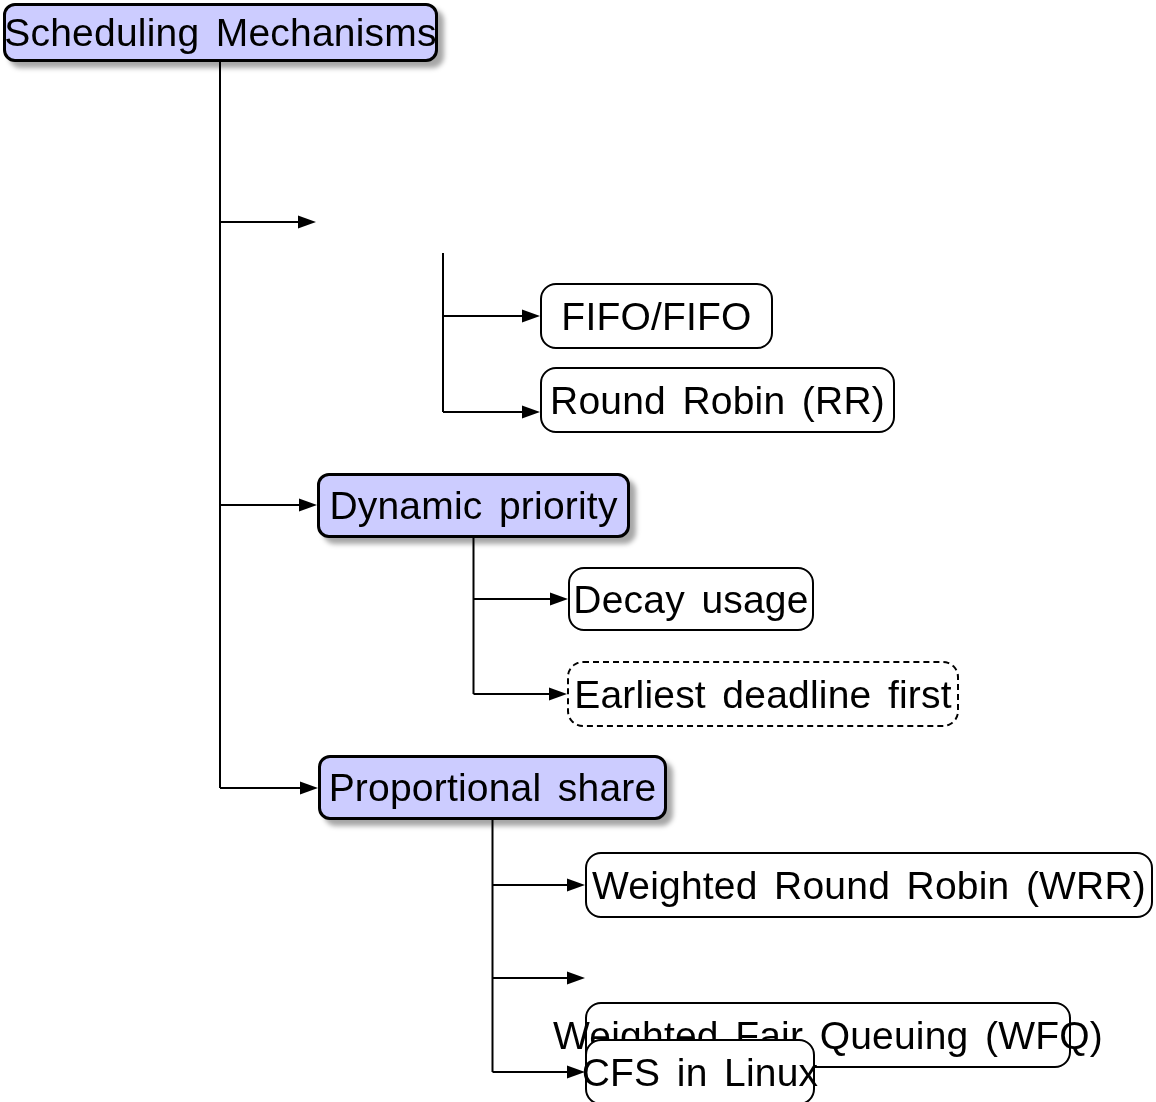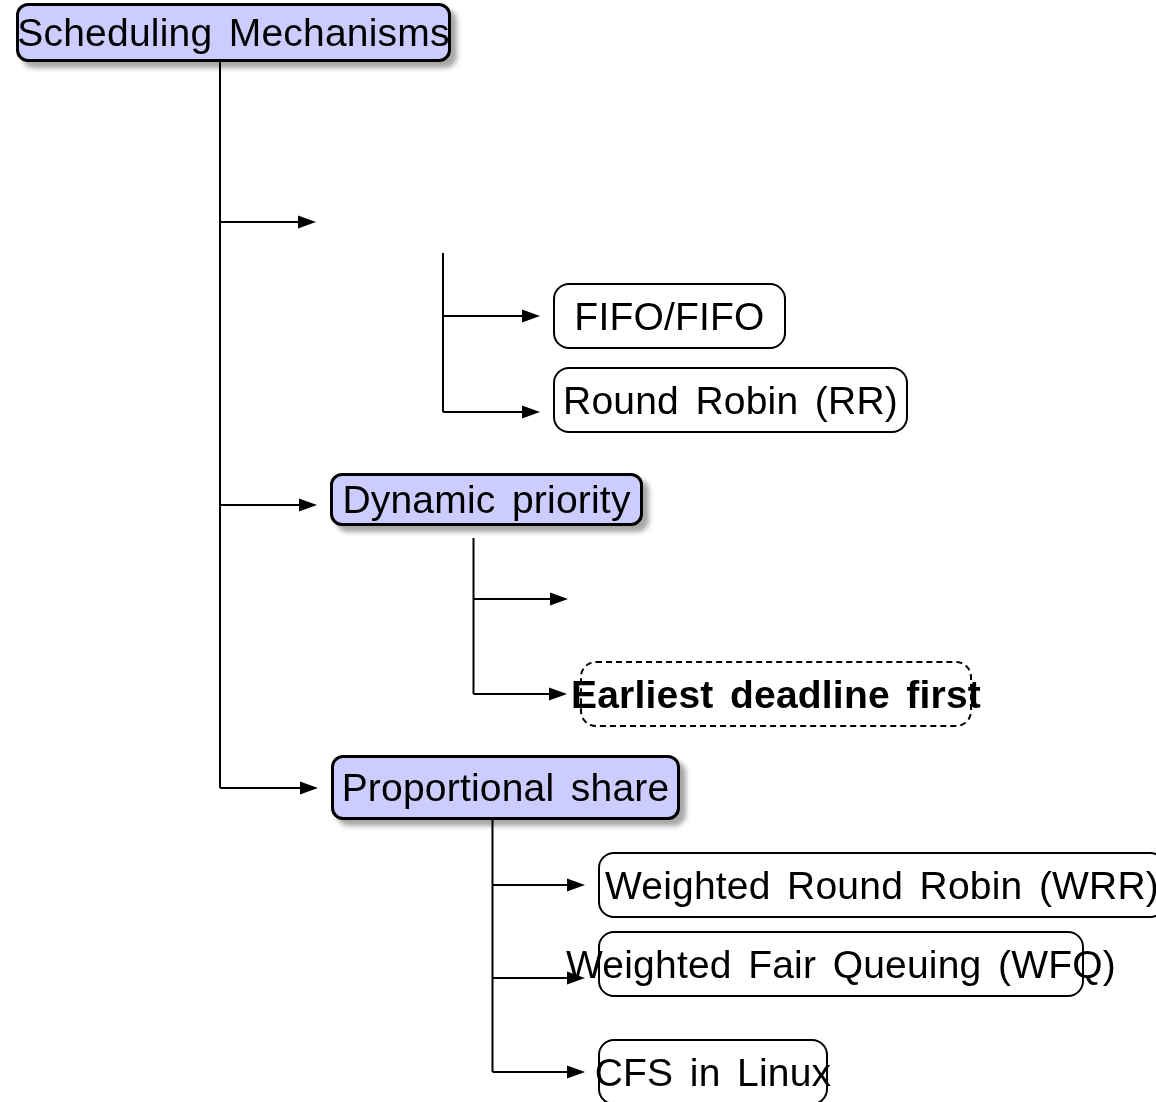--- a/index.html
+++ b/index.html
@@ -17,46 +17,45 @@
   .edges path{stroke:var(--line-color,#000000);stroke-width:2;fill:none;}
   .edges polygon{fill:var(--line-color,#000000);stroke:none;}
   .node{
     position:absolute;
     display:flex;align-items:center;justify-content:center;
     box-sizing:border-box;
     white-space:nowrap;
     line-height:1;
     word-spacing:0.14em;
     letter-spacing:0.2px;
-    margin-left:13px;
   }
   .cat{
     background:var(--category-fill,#ccccff);
     border:3px solid var(--line-color,#000000);
     border-radius:12px;
     box-shadow:6px 6px 5px rgba(0,0,0,0.35);
   }
   .leaf{
     background:var(--leaf-fill,#ffffff);
     border:2px solid var(--line-color,#000000);
     border-radius:16px;
   }
   .leaf.dashed{border-style:dashed;}
 
   
   #n-root {left:3px;   top:3px;    width:435px; height:59px;}
   #n-fix  {left:316px; top:190px;  width:254px; height:63px;}
-  #n-dyn  {left:317px; top:473px;  width:313px; height:53px;}
+  #n-dyn  {left:317px; top:473px;  width:313px; height:65px;}
   #n-prop {left:318px; top:755px;  width:349px; height:65px;}
   #n-fifo {left:540px; top:283px;  width:233px; height:66px;}
   #n-rr   {left:540px; top:367px;  width:355px; height:66px;}
   #n-decay{left:568px; top:567px;  width:246px; height:64px;}
-  #n-edf  {left:567px; top:661px;  width:392px; height:66px;font-weight:bold;}
+  #n-edf  {left:567px; top:661px;  width:392px; height:66px;}
   #n-wrr  {left:585px; top:852px;  width:568px; height:66px;}
-  #n-wfq  {left:585px; top:931px;  width:486px; height:66px;}
+  #n-wfq  {left:585px; top:1002px;  width:486px; height:66px;}
   #n-cfs  {left:585px; top:1039px; width:230px; height:66px;}
 </style>
 </head>
 <body>
 
 <div class="canvas">
 
   <svg class="edges" viewBox="0 0 1156 1102" xmlns="http://www.w3.org/2000/svg">
 
     <path d="M220 62 V788"></path>
@@ -90,20 +89,21 @@
     <path d="M492.5 1072 H570"></path>
     <polygon points="585,1072 567,1065.5 567,1078.5"></polygon>
   </svg>
 
   <div id="n-root" class="node cat">Scheduling Mechanisms</div>
 
   <div id="n-fifo" class="node leaf">FIFO/FIFO</div>
   <div id="n-rr" class="node leaf">Round Robin (RR)</div>
 
   <div id="n-dyn" class="node cat">Dynamic priority</div>
+  <div id="n-decay" class="node leaf">Decay usage</div>
   <div id="n-edf" class="node leaf dashed">Earliest deadline first</div>
 
   <div id="n-prop" class="node cat">Proportional share</div>
   <div id="n-wrr" class="node leaf">Weighted Round Robin (WRR)</div>
   <div id="n-wfq" class="node leaf">Weighted Fair Queuing (WFQ)</div>
   <div id="n-cfs" class="node leaf">CFS in Linux</div>
 
 </div>
 
 </body></html>

